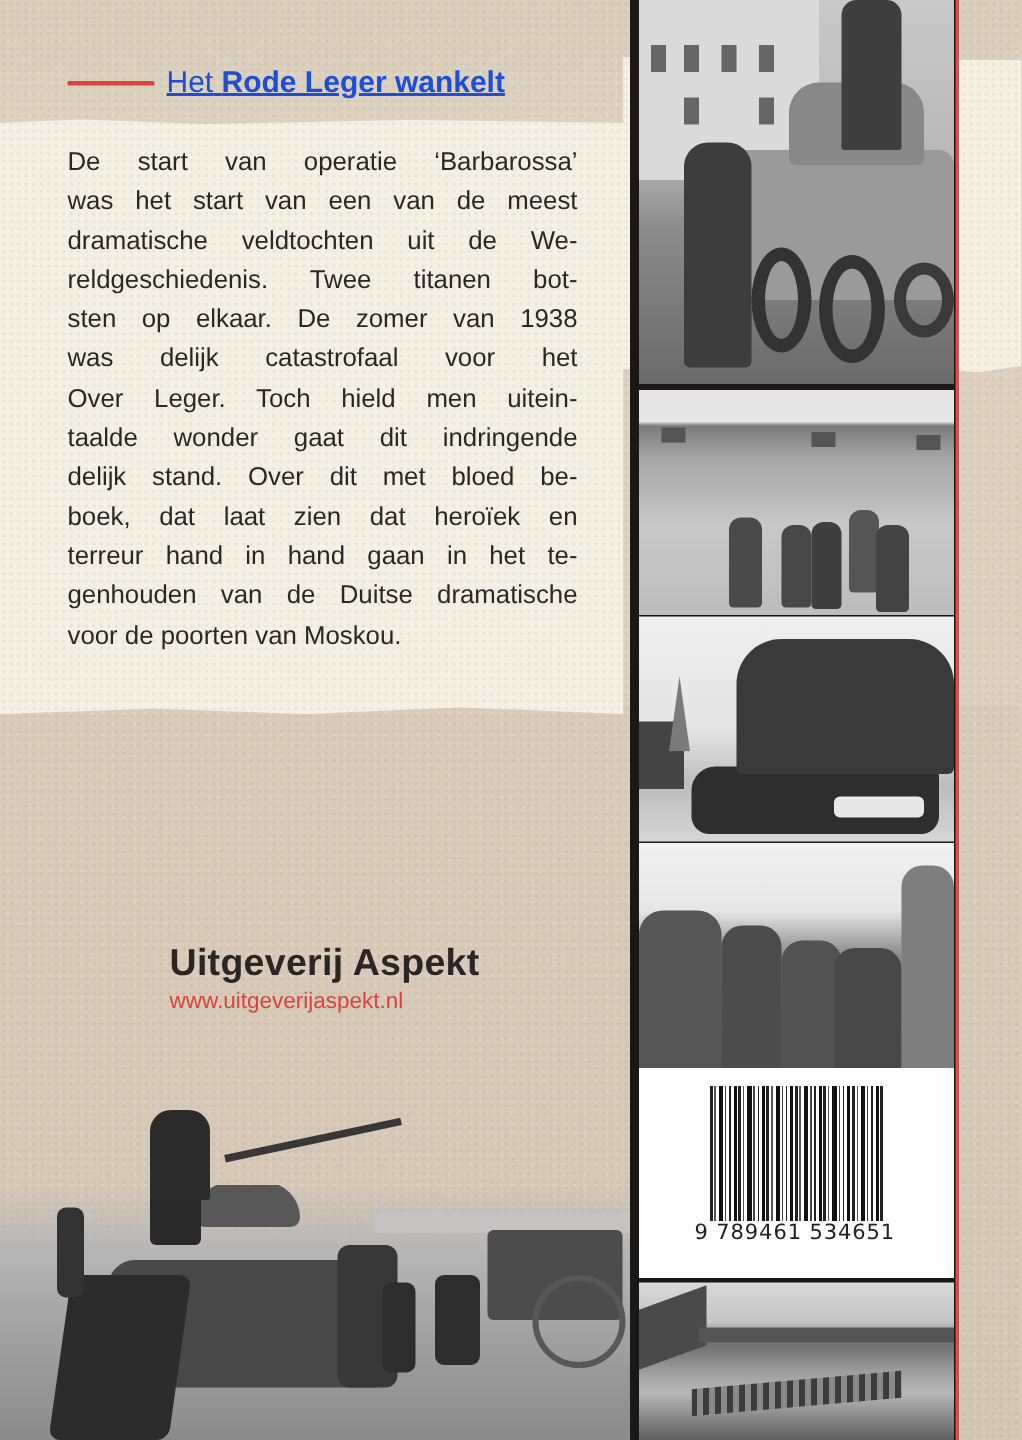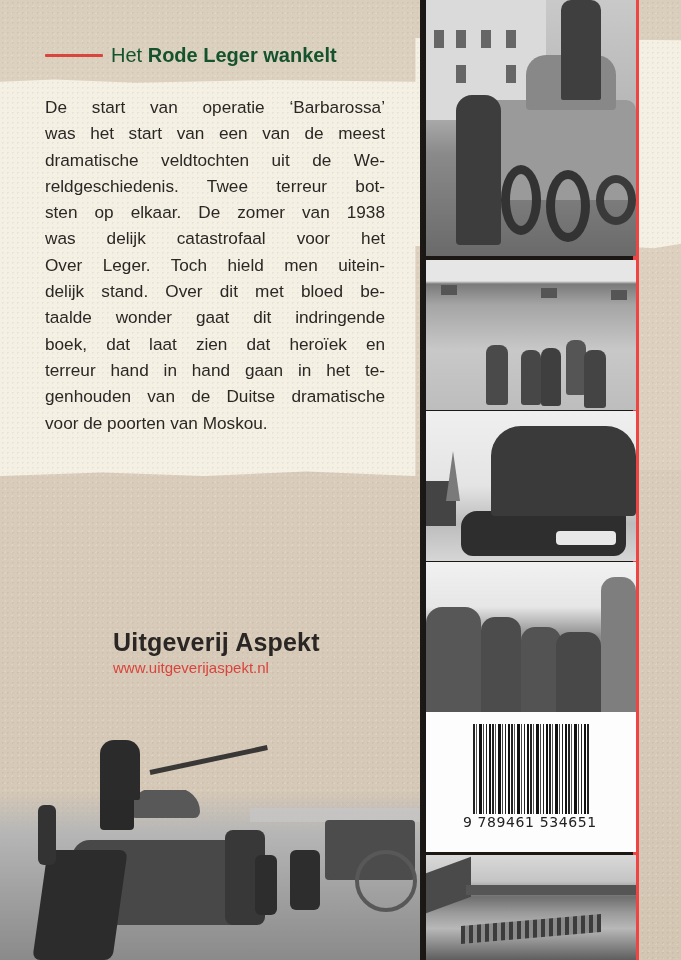--- a/index.html
+++ b/index.html
@@ -31,21 +31,21 @@
       radial-gradient(rgba(255,255,255,0.15) 1px, transparent 1px);
     background-size: 5px 5px, 7px 7px;
     background-position: 0 0, 2px 3px;
     pointer-events: none;
   }
 
   
   .heading {
     position: absolute; left: 45px; top: 44px;
     display: flex; align-items: center; gap: 8px;
-    font-size: 20px; color: #14532d;
+    font-size: 20px; color: #1d4ed8; text-decoration: underline;
   }
   .heading .rule { width: 58px; height: 3px; background: #d9443c; border-radius: 1px; }
   .heading .t-normal { font-weight: normal; }
   .heading .t-bold { font-weight: bold; }
 
   .body-text {
     position: absolute; left: 45px; top: 94px; width: 340px;
     font-size: 17.2px; line-height: 26.3px; color: #2b2725;
     text-align: justify; text-align-last: left;
     hyphens: manual;
@@ -56,21 +56,21 @@
   .publisher {
     position: absolute; left: 113px; top: 628px; text-align: left;
   }
   .publisher .name { font-size: 25px; font-weight: bold; color: #2a2624; letter-spacing: 0.2px; }
   .publisher .url { font-size: 15px; color: #d9443c; margin-top: 2px; }
 
   
   .strip {
     position: absolute; left: 420px; top: 0; width: 219px; height: 960px;
     background: #1a1715;
-    border-left: 3px solid #1c1816; border-right: 6px solid #ef4444;
+    border-left: 3px solid #1c1816; border-right: 2px solid #ef4444;
   }
   .photo {
     position: absolute; left: 3px; width: 210px; overflow: hidden;
     filter: grayscale(1);
   }
   .barcode-box {
     position: absolute; left: 3px; top: 712px; width: 210px; height: 140px;
     background: #fdfdfd;
   }
   .barcode {
@@ -107,26 +107,26 @@
   <span>
     <span class="t-normal">Het</span>
     <span class="t-bold">Rode Leger wankelt</span>
   </span>
 </div>
 
 <div class="body-text">
   <span>De start van operatie ‘Barbarossa’</span>
   <span>was het start van een van de meest</span>
   <span>dramatische veldtochten uit de We-</span>
-  <span>reldgeschiedenis. Twee terreur bot-</span>
+  <span>reldgeschiedenis. Twee titanen bot-</span>
   <span>sten op elkaar. De zomer van 1938</span>
   <span>was delijk catastrofaal voor het</span>
   <span>Over Leger. Toch hield men uitein-</span>
+  <span>taalde wonder gaat dit indringende</span>
   <span>delijk stand. Over dit met bloed be-</span>
-  <span>taalde wonder gaat dit indringende</span>
   <span>boek, dat laat zien dat heroïek en</span>
   <span>terreur hand in hand gaan in het te-</span>
   <span>genhouden van de Duitse dramatische</span>
   <span class="last">voor de poorten van Moskou.</span>
 </div>
 
 <div class="publisher">
   <div class="name">Uitgeverij Aspekt</div>
   <div class="url">www.uitgeverijaspekt.nl</div>
 </div>

